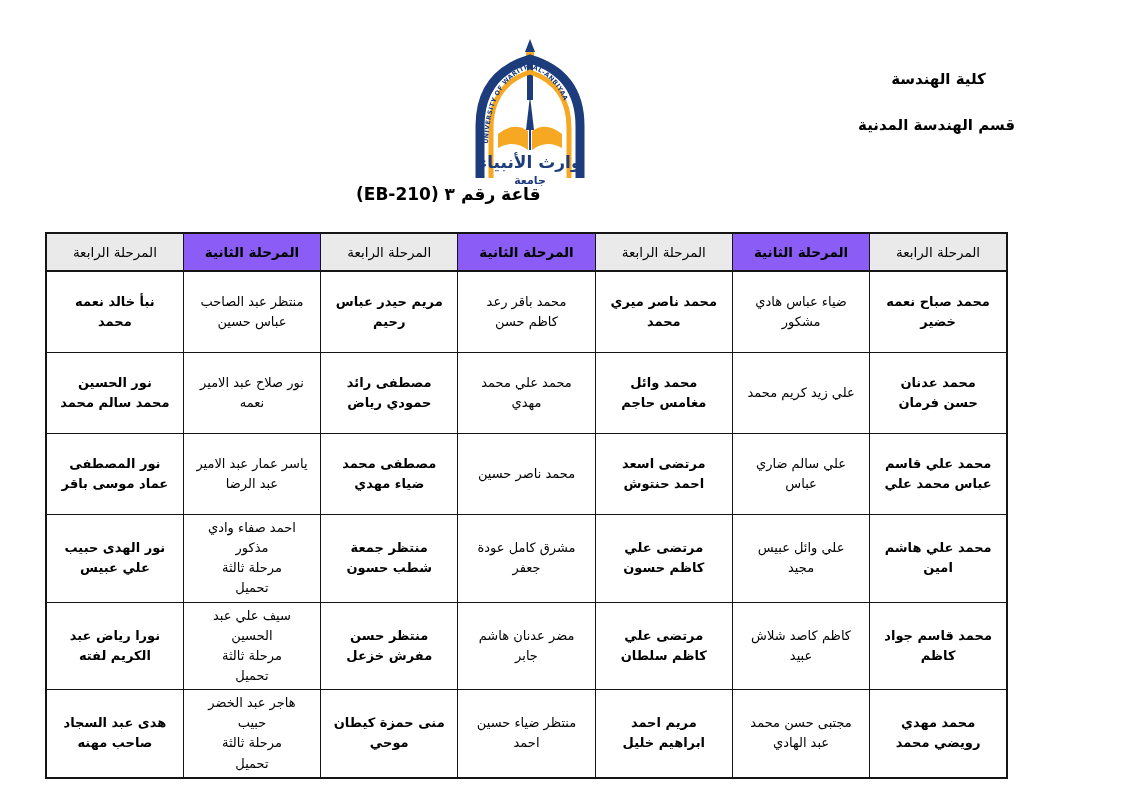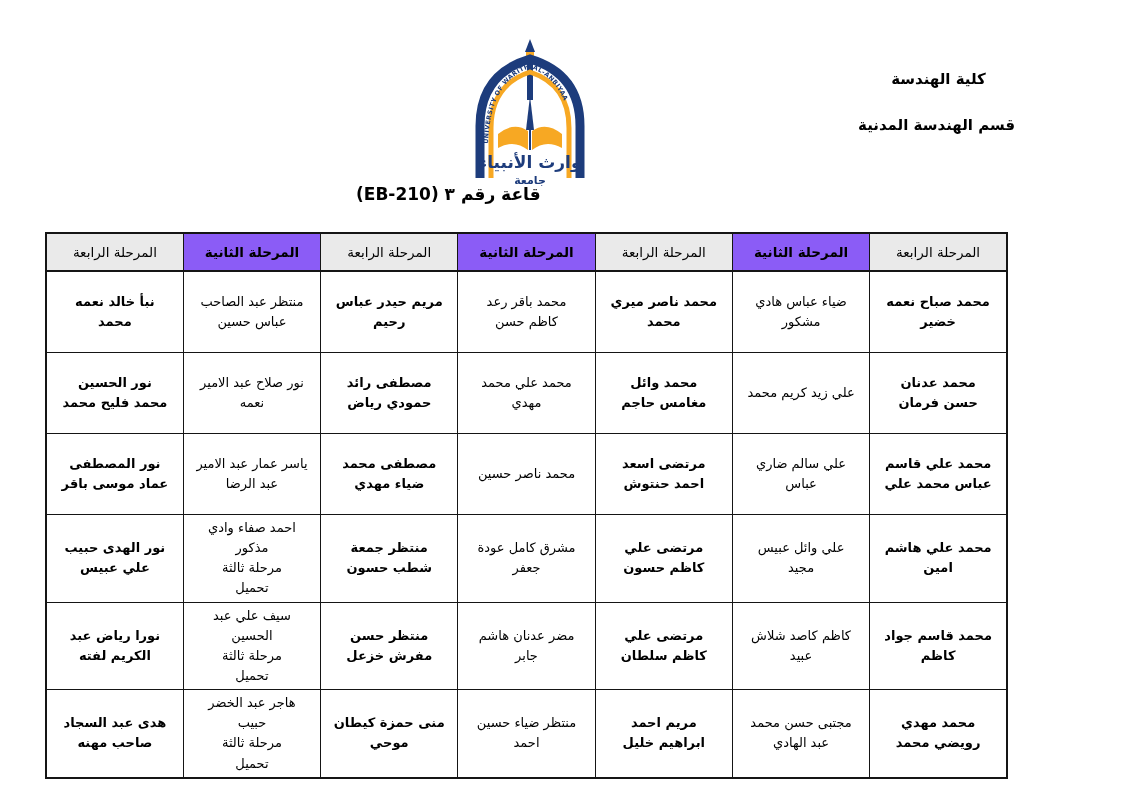--- a/index.html
+++ b/index.html
@@ -108,21 +108,21 @@
           <td class="second"><span class="cell-text">منتظر عبد الصاحب عباس حسين</span></td>
           <td class="fourth"><span class="cell-text">نبأ خالد نعمه محمد</span></td>
         </tr>
         <tr>
           <td class="fourth"><span class="cell-text">محمد عدنان حسن فرمان</span></td>
           <td class="second"><span class="cell-text">علي زيد كريم محمد</span></td>
           <td class="fourth"><span class="cell-text">محمد وائل مغامس حاجم</span></td>
           <td class="second"><span class="cell-text">محمد علي محمد مهدي</span></td>
           <td class="fourth"><span class="cell-text">مصطفى رائد حمودي رياض</span></td>
           <td class="second"><span class="cell-text">نور صلاح عبد الامير نعمه</span></td>
-          <td class="fourth"><span class="cell-text">نور الحسين محمد فليح محمد</span></td>
+          <td class="fourth"><span class="cell-text">نور الحسين محمد سالم محمد</span></td>
         </tr>
         <tr>
           <td class="fourth"><span class="cell-text">محمد علي قاسم عباس محمد علي</span></td>
           <td class="second"><span class="cell-text">علي سالم ضاري عباس</span></td>
           <td class="fourth"><span class="cell-text">مرتضى اسعد احمد حنتوش</span></td>
           <td class="second"><span class="cell-text">محمد ناصر حسين</span></td>
           <td class="fourth"><span class="cell-text">مصطفى محمد ضياء مهدي</span></td>
           <td class="second"><span class="cell-text">ياسر عمار عبد الامير عبد الرضا</span></td>
           <td class="fourth"><span class="cell-text">نور المصطفى عماد موسى باقر</span></td>
         </tr>

